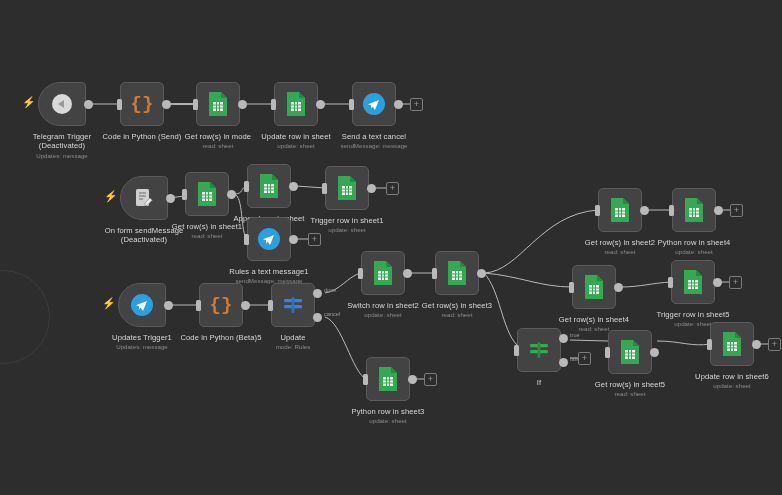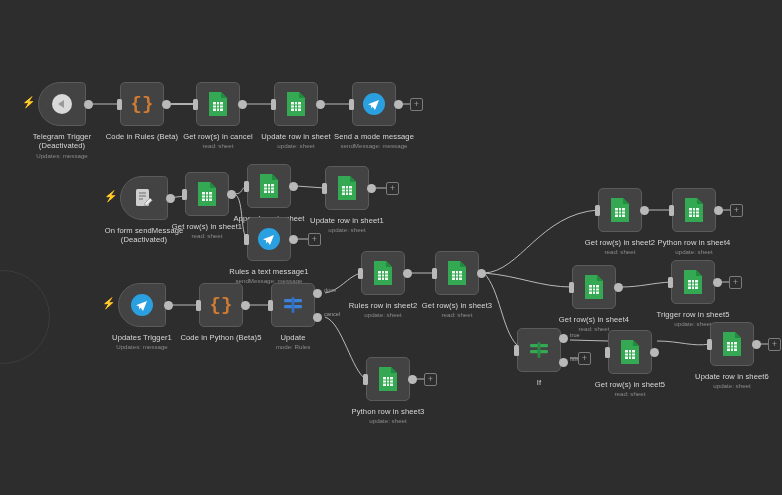--- a/index.html
+++ b/index.html
@@ -165,40 +165,40 @@
     </div>
   </div>
 
   <div class="node" style="left:120px;top:82px;">
     <div class="box">
       <span class="braces">{}</span>
     </div>
     <div class="port-in"></div>
     <div class="port-out"></div>
     <div class="labels">
-      <div class="name">Code in Rules (Beta)</div>
+      <div class="name">Code in Python (Send)</div>
       <div class="sub"></div>
     </div>
   </div>
 
   <div class="node" style="left:196px;top:82px;">
     <div class="box">
       <svg class="gsheet" viewBox="0 0 22 26">
         <path d="M2 1h12l6 6v18H2z" fill="#34a853"></path>
           <path d="M14 1l6 6h-6z" fill="#1e8e3e"></path>
         <rect x="6" y="11" width="10" height="9" fill="#fff" opacity=".92"></rect>
         <g stroke="#34a853" stroke-width="1">
             <path d="M6 14h10M6 17h10M9.5 11v9M12.5 11v9"></path>
           </g>
       </svg>
     </div>
     <div class="port-in"></div>
     <div class="port-out"></div>
     <div class="labels">
-      <div class="name">Get row(s) in cancel</div>
+      <div class="name">Get row(s) in mode</div>
       <div class="sub">read: sheet</div>
     </div>
   </div>
 
   <div class="node" style="left:274px;top:82px;">
     <div class="box">
       <svg class="gsheet" viewBox="0 0 22 26">
         <path d="M2 1h12l6 6v18H2z" fill="#34a853"></path>
           <path d="M14 1l6 6h-6z" fill="#1e8e3e"></path>
         <rect x="6" y="11" width="10" height="9" fill="#fff" opacity=".92"></rect>
@@ -218,21 +218,21 @@
   <div class="node" style="left:352px;top:82px;">
     <div class="box">
       <svg class="tg" viewBox="0 0 24 24">
         <circle cx="12" cy="12" r="11" fill="#2aa0e0"></circle>
         <path d="M6 12.2l11-4.3-4 10-2.4-3.4-1.1 2.2-.6-3.4z" fill="#fff"></path>
       </svg>
     </div>
     <div class="port-in"></div>
     <div class="port-out"></div>
     <div class="labels">
-      <div class="name">Send a mode message</div>
+      <div class="name">Send a text cancel</div>
       <div class="sub">sendMessage: message</div>
     </div>
   </div>
   <div class="plus" style="left:410px;top:98px;"></div>
 
   <div class="node trigger" style="left:120px;top:176px;">
     <div class="bolt">⚡</div>
     <div class="box">
       <svg class="form-ico" viewBox="0 0 22 22">
         <rect x="3" y="2" width="13" height="17" rx="1.5" fill="#cfcfcf"></rect>
@@ -295,21 +295,21 @@
           <path d="M14 1l6 6h-6z" fill="#1e8e3e"></path>
         <rect x="6" y="11" width="10" height="9" fill="#fff" opacity=".92"></rect>
         <g stroke="#34a853" stroke-width="1">
             <path d="M6 14h10M6 17h10M9.5 11v9M12.5 11v9"></path>
           </g>
       </svg>
     </div>
     <div class="port-in"></div>
     <div class="port-out"></div>
     <div class="labels">
-      <div class="name">Update row in sheet1</div>
+      <div class="name">Trigger row in sheet1</div>
       <div class="sub">update: sheet</div>
     </div>
   </div>
   <div class="plus" style="left:386px;top:182px;"></div>
 
   <div class="node" style="left:247px;top:217px;">
     <div class="box">
       <svg class="tg" viewBox="0 0 24 24">
         <circle cx="12" cy="12" r="11" fill="#2aa0e0"></circle>
         <path d="M6 12.2l11-4.3-4 10-2.4-3.4-1.1 2.2-.6-3.4z" fill="#fff"></path>
@@ -379,21 +379,21 @@
           <path d="M14 1l6 6h-6z" fill="#1e8e3e"></path>
         <rect x="6" y="11" width="10" height="9" fill="#fff" opacity=".92"></rect>
         <g stroke="#34a853" stroke-width="1">
             <path d="M6 14h10M6 17h10M9.5 11v9M12.5 11v9"></path>
           </g>
       </svg>
     </div>
     <div class="port-in"></div>
     <div class="port-out"></div>
     <div class="labels">
-      <div class="name">Rules row in sheet2</div>
+      <div class="name">Switch row in sheet2</div>
       <div class="sub">update: sheet</div>
     </div>
   </div>
 
   <div class="node" style="left:435px;top:251px;">
     <div class="box">
       <svg class="gsheet" viewBox="0 0 22 26">
         <path d="M2 1h12l6 6v18H2z" fill="#34a853"></path>
           <path d="M14 1l6 6h-6z" fill="#1e8e3e"></path>
         <rect x="6" y="11" width="10" height="9" fill="#fff" opacity=".92"></rect>

